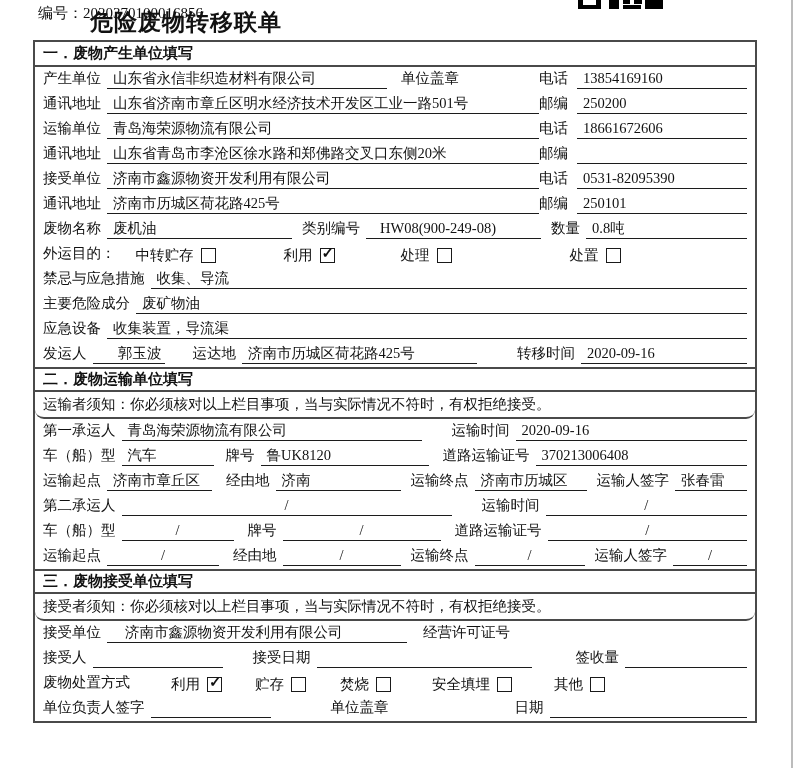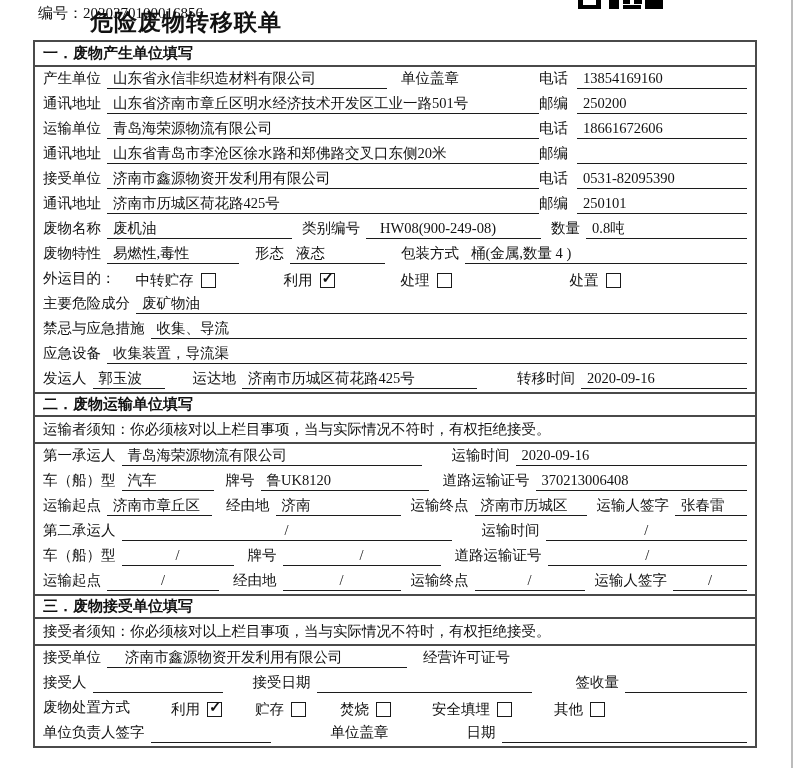--- a/index.html
+++ b/index.html
@@ -19,21 +19,21 @@
   .q4{left:45px;top:5px;width:18px;height:4px;}
   .q5{left:56px;top:0;width:8px;height:4px;}
   .q6{left:67px;top:0;width:18px;height:9px;}
   .form{position:absolute;left:33px;top:40px;width:724px;border:2px solid #4a4a4a;
         background:#fff;box-sizing:border-box;}
   .sec-h{height:25px;display:flex;align-items:center;padding:0 8px;font-weight:700;
          font-size:15px;font-family:"Liberation Sans","DejaVu Sans",sans-serif;
          border-bottom:2px solid #4a4a4a;box-sizing:border-box;}
   .sec-h.bt{border-top:2px solid #4a4a4a;}
   .notice{height:27px;display:flex;align-items:center;padding:0 8px;font-size:14.5px;
-          border-bottom:2px solid #4a4a4a;box-sizing:border-box;white-space:nowrap;}
+          border-bottom:2px solid #4a4a4a;box-sizing:border-box;white-space:nowrap;border-radius:9px;}
   .frow{height:25px;display:flex;align-items:flex-end;padding:0 8px 3px 8px;
         box-sizing:border-box;font-size:14.5px;line-height:1.1;}
   .lbl{white-space:nowrap;margin-right:6px;padding-bottom:2px;}
   .fld{border-bottom:1.5px solid #1c1c1c;padding:0 3px 1px 6px;white-space:nowrap;
        box-sizing:border-box;min-height:17px;}
   .fld.c{text-align:center;padding-left:3px;}
   .grow{flex:1 1 auto;min-width:0;}
   .sp{flex:1 1 auto;}
   .rcol{display:flex;align-items:flex-end;width:208px;flex-shrink:0;}
   .rcol .lbl{width:32px;flex-shrink:0;}
@@ -125,28 +125,20 @@
 
     <div class="frow">
       <span class="lbl">废物名称</span>
       <span class="fld" style="width:185px">废机油</span>
       <span class="lbl" style="margin-left:10px">类别编号</span>
       <span class="fld" style="width:175px;padding-left:14px">HW08(900-249-08)</span>
       <span class="lbl" style="margin-left:10px">数量</span>
       <span class="fld grow">0.8吨</span>
     </div>
 
-    <div class="frow">
-      <span class="lbl">废物特性</span>
-      <span class="fld" style="width:132px">易燃性,毒性</span>
-      <span class="lbl" style="margin-left:16px">形态</span>
-      <span class="fld" style="width:95px">液态</span>
-      <span class="lbl" style="margin-left:16px">包装方式</span>
-      <span class="fld grow">桶(金属,数量 4 )</span>
-    </div>
 
     <div class="frow">
       <span class="lbl">外运目的：</span>
       <span class="opt" style="margin-left:14px">
         <span>中转贮存</span>
         <span class="cb"></span>
       </span>
       <span class="opt" style="margin-left:68px">
         <span>利用</span>
         <span class="cb checked"></span>
@@ -155,37 +147,37 @@
         <span>处理</span>
         <span class="cb"></span>
       </span>
       <span class="opt" style="margin-left:118px">
         <span>处置</span>
         <span class="cb"></span>
       </span>
     </div>
 
     <div class="frow">
+      <span class="lbl">禁忌与应急措施</span>
+      <span class="fld grow">收集、导流</span>
+    </div>
+
+    <div class="frow">
       <span class="lbl">主要危险成分</span>
       <span class="fld grow">废矿物油</span>
     </div>
 
     <div class="frow">
-      <span class="lbl">禁忌与应急措施</span>
-      <span class="fld grow">收集、导流</span>
-    </div>
-
-    <div class="frow">
       <span class="lbl">应急设备</span>
       <span class="fld grow">收集装置，导流渠</span>
     </div>
 
     <div class="frow">
       <span class="lbl">发运人</span>
-      <span class="fld" style="width:72px;text-align:left">郭玉波</span>
+      <span class="fld" style="width:72px;text-align:right">郭玉波</span>
       <span class="lbl" style="margin-left:28px">运达地</span>
       <span class="fld" style="width:235px">济南市历城区荷花路425号</span>
       <span class="lbl" style="margin-left:40px">转移时间</span>
       <span class="fld grow">2020-09-16</span>
     </div>
 
     <div class="sec-h bt">二．废物运输单位填写</div>
     <div class="notice">运输者须知：你必须核对以上栏目事项，当与实际情况不符时，有权拒绝接受。</div>
 
     <div class="frow">
@@ -281,19 +273,19 @@
       <span class="opt" style="margin-left:42px">
         <span>其他</span>
         <span class="cb"></span>
       </span>
     </div>
 
     <div class="frow">
       <span class="lbl">单位负责人签字</span>
       <span class="fld" style="width:120px"></span>
       <span class="lbl" style="margin-left:60px">单位盖章</span>
-      <span class="lbl" style="margin-left:72px">日期</span>
+      <span class="lbl" style="margin-left:120px">日期</span>
       <span class="fld grow"></span>
     </div>
 
   </div>
 
 </div>
 
 </body></html>

